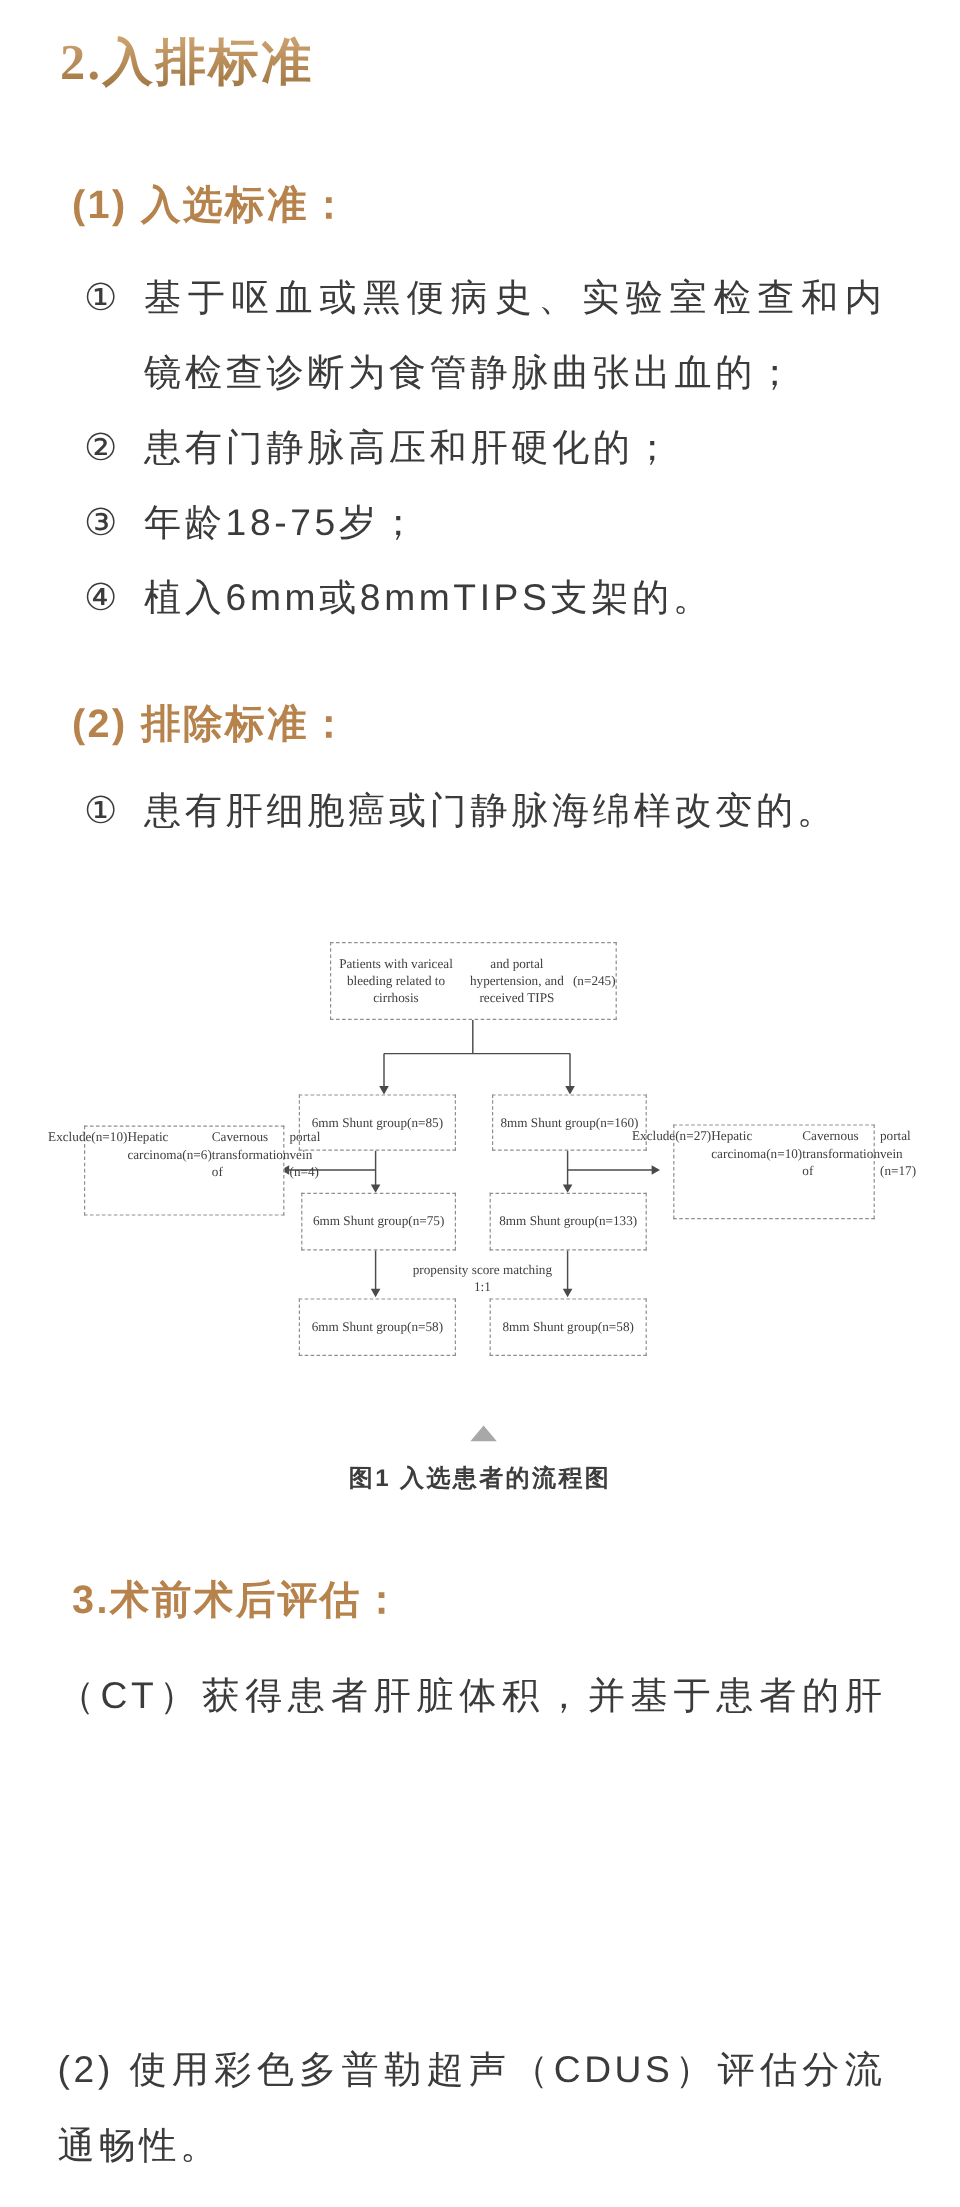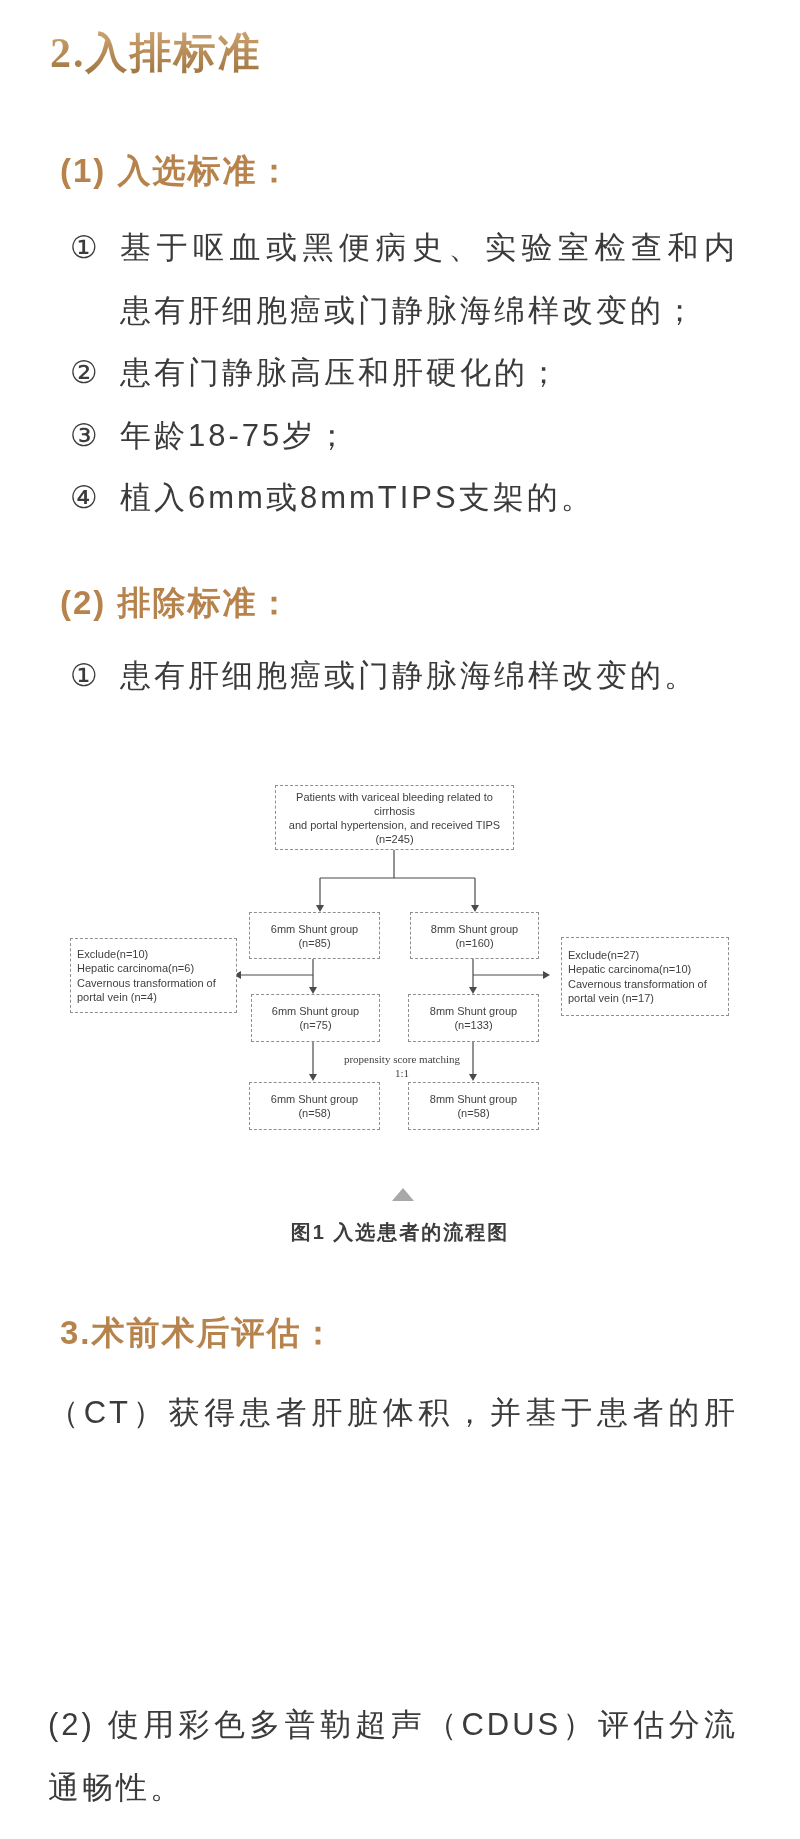--- a/index.html
+++ b/index.html
@@ -35,22 +35,22 @@
   .list{left:70px;width:668px;}
   .list-item{display:flex;align-items:flex-start;}
   .marker{flex:0 0 50px;color:#3b3b3b;}
   .item-text{flex:1 1 auto;width:618px;}
   .item-text .line.stretch{text-align:justify;text-align-last:justify;}
   
   .figure{left:60px;top:780px;width:680px;height:352px;filter:blur(0.3px);}
   .fig-lines{position:absolute;left:0;top:0;}
   .fig-box{
     position:absolute;border:1px dashed #8f8f8f;background:#ffffff;
-    display:flex;flex-direction:column;align-items:center;justify-content:center;
-    font-family:Liberation Sans, sans-serif;
+    display:flex;flex-direction:row;align-items:center;justify-content:center;
+    font-family:Liberation Serif, serif;
     font-size:11px;line-height:14px;color:#3f3f3f;text-align:center;
   }
   .fig-note{align-items:flex-start;text-align:left;padding:2px 6px;line-height:14.5px;}
   .fig-label{
     position:absolute;font-family:"Liberation Serif","DejaVu Serif",serif;
     font-size:11px;line-height:14px;color:#3f3f3f;text-align:center;
   }
   
   .triangle-up{
     left:392px;top:1188px;width:0;height:0;
@@ -67,21 +67,21 @@
 
 <h1 class="abs sec-title">2.入排标准</h1>
 
 <h2 class="abs sub-heading" style="top:138px;">(1) 入选标准：</h2>
 
 <div class="abs list body-text" style="top:217px;">
   <div class="list-item">
     <span class="marker">①</span>
     <div class="item-text">
       <div class="line stretch">基于呕血或黑便病史、实验室检查和内</div>
-      <div class="line">患有肝细胞癌或门静脉海绵样改变的；</div>
+      <div class="line">镜检查诊断为食管静脉曲张出血的；</div>
     </div>
   </div>
   <div class="list-item">
     <span class="marker">②</span>
     <div class="item-text">患有门静脉高压和肝硬化的；</div>
   </div>
   <div class="list-item">
     <span class="marker">③</span>
     <div class="item-text">年龄18-75岁；</div>
   </div>

